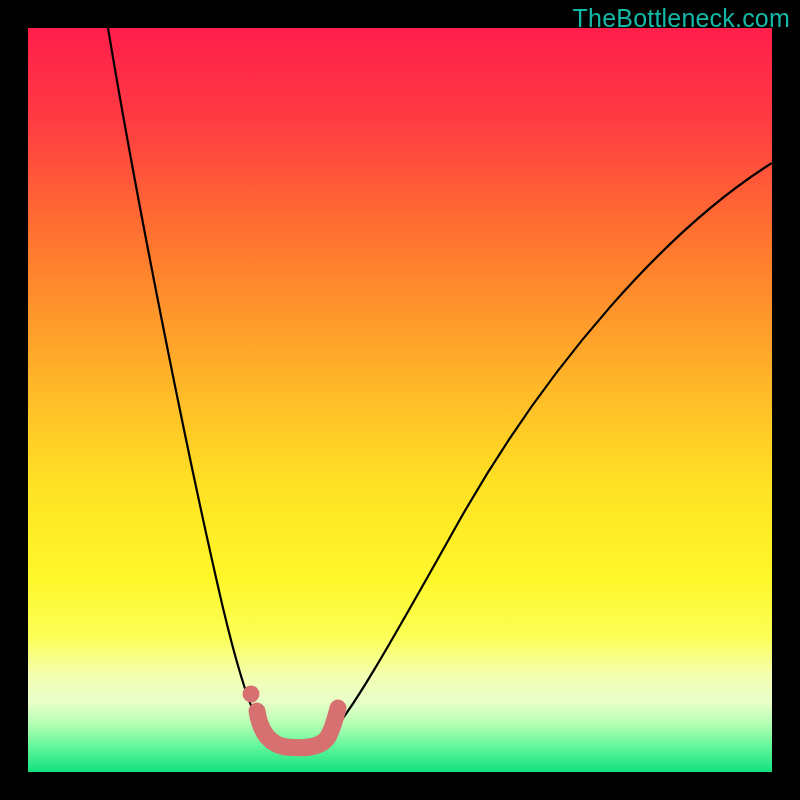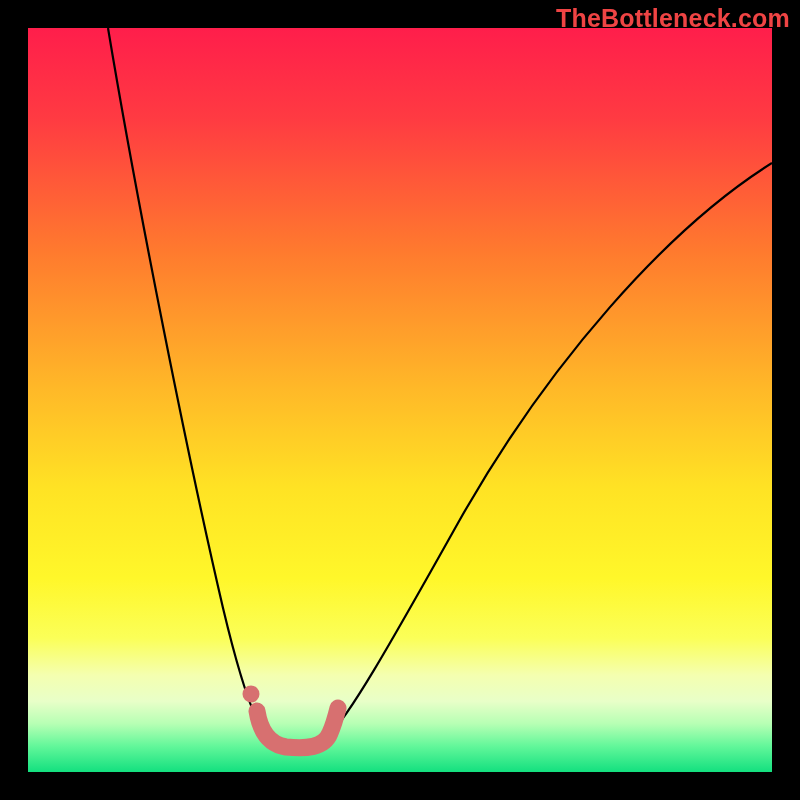--- a/index.html
+++ b/index.html
@@ -23,23 +23,23 @@
     top: 28px;
     left: 28px;
     width: 744px;
     height: 744px;
     overflow: hidden;
   }
   .watermark {
     position: absolute;
     top: 4px;
     right: 10px;
-    color: #ef4444;
+    color: #14b8a6;
     font-size: 25px;
-    font-weight: 700;
+    font-weight: 400;
     letter-spacing: 0.2px;
     margin-left: 38px;
   }
   svg { display: block; }
 </style>
 </head>
 <body>
 
 <div class="frame">
   <div class="watermark">TheBottleneck.com</div>

